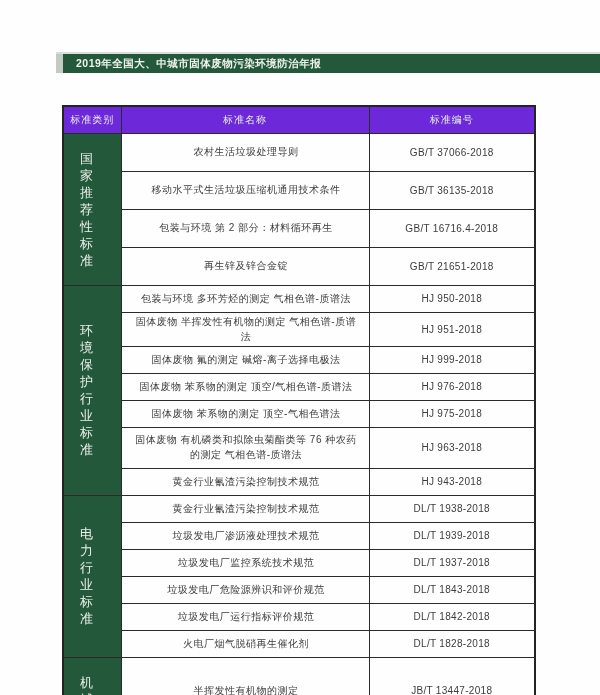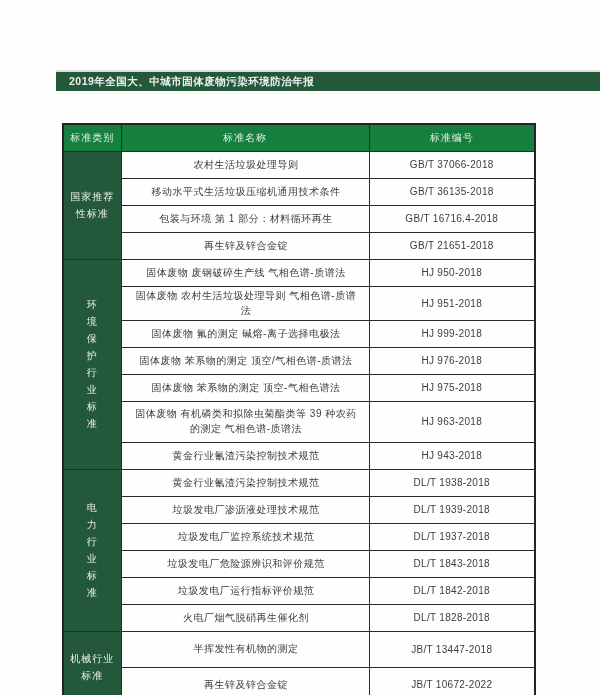--- a/index.html
+++ b/index.html
@@ -6,26 +6,25 @@
   html, body {
     margin: 0; padding: 0;
     width: 600px; height: 695px;
     background: #ffffff;
     font-family: "Liberation Sans", "DejaVu Sans", sans-serif;
   }
   .page { width: 600px; height: 695px; overflow: hidden; background: #fefefe; }
 
   
   .banner {
-    margin: 70px 0 0 56px;
+    margin: 52px 0 0 56px;
     height: 21px;
     display: flex;
     align-items: stretch;
     border-top: 2px solid #dadeda;
-    flex-direction: column;
   }
   .banner-accent {
     width: 7px;
     background: #c3cac4;
   }
   .banner-bar {
     flex: 1;
     background: #24583a;
     color: #eef2ee;
     font-size: 10.5px;
@@ -44,38 +43,37 @@
     table-layout: fixed;
     border: 2px solid #242424;
   }
   table.standards th, table.standards td {
     border: 1px solid #2a2a2a;
   }
   col.c1 { width: 58px; }
   col.c2 { width: 248px; }
   col.c3 { width: 166px; }
   thead th {
-    background: #15803d;
+    background: #6d28d9;
     color: #e6ede6;
     font-weight: normal;
     font-size: 10px;
     height: 27px;
     text-align: center;
     letter-spacing: 1px;
   }
   td.cat {
     background: #24583a;
     color: #ebf0eb;
-    text-align: center;
     vertical-align: middle;
     white-space: pre-line;
-    font-size: 10px;
+    font-size: 13px;
     line-height: 17px;
     letter-spacing: 1px;
-    padding: 1px;
+    padding: 16px;
   }
   td.name {
     font-size: 10px;
     color: #3c3c3c;
     text-align: center;
     vertical-align: middle;
     padding: 1px 8px 2px 10px;
     line-height: 15px;
     letter-spacing: 0.5px;
   }
@@ -120,58 +118,58 @@
           <td class="cat" rowspan="4">国家推荐
 性标准</td>
           <td class="name">农村生活垃圾处理导则</td>
           <td class="code">GB/T 37066-2018</td>
         </tr>
         <tr class="h27">
           <td class="name">移动水平式生活垃圾压缩机通用技术条件</td>
           <td class="code">GB/T 36135-2018</td>
         </tr>
         <tr class="h27">
-          <td class="name">包装与环境 第 1 部分：材料循环再生</td>
+          <td class="name">包装与环境 第 2 部分：材料循环再生</td>
           <td class="code">GB/T 16716.4-2018</td>
         </tr>
         <tr class="h27">
           <td class="name">再生锌及锌合金锭</td>
           <td class="code">GB/T 21651-2018</td>
         </tr>
 
         <tr class="h27">
           <td class="cat" rowspan="7">环
 境
 保
 护
 行
 业
 标
 准</td>
-          <td class="name">固体废物 废钢破碎生产线 气相色谱-质谱法</td>
+          <td class="name">包装与环境 多环芳烃的测定 气相色谱-质谱法</td>
           <td class="code">HJ 950-2018</td>
         </tr>
         <tr class="h27">
-          <td class="name">固体废物 农村生活垃圾处理导则 气相色谱-质谱法</td>
+          <td class="name">固体废物 半挥发性有机物的测定 气相色谱-质谱法</td>
           <td class="code">HJ 951-2018</td>
         </tr>
         <tr class="h27">
           <td class="name">固体废物 氟的测定 碱熔-离子选择电极法</td>
           <td class="code">HJ 999-2018</td>
         </tr>
         <tr class="h27">
           <td class="name">固体废物 苯系物的测定 顶空/气相色谱-质谱法</td>
           <td class="code">HJ 976-2018</td>
         </tr>
         <tr class="h27">
           <td class="name">固体废物 苯系物的测定 顶空-气相色谱法</td>
           <td class="code">HJ 975-2018</td>
         </tr>
         <tr class="h40">
-          <td class="name">固体废物 有机磷类和拟除虫菊酯类等 39 种农药的测定 气相色谱-质谱法</td>
+          <td class="name">固体废物 有机磷类和拟除虫菊酯类等 76 种农药的测定 气相色谱-质谱法</td>
           <td class="code">HJ 963-2018</td>
         </tr>
         <tr class="h27">
           <td class="name">黄金行业氰渣污染控制技术规范</td>
           <td class="code">HJ 943-2018</td>
         </tr>
 
         <tr class="h27">
           <td class="cat" rowspan="6">电
 力

